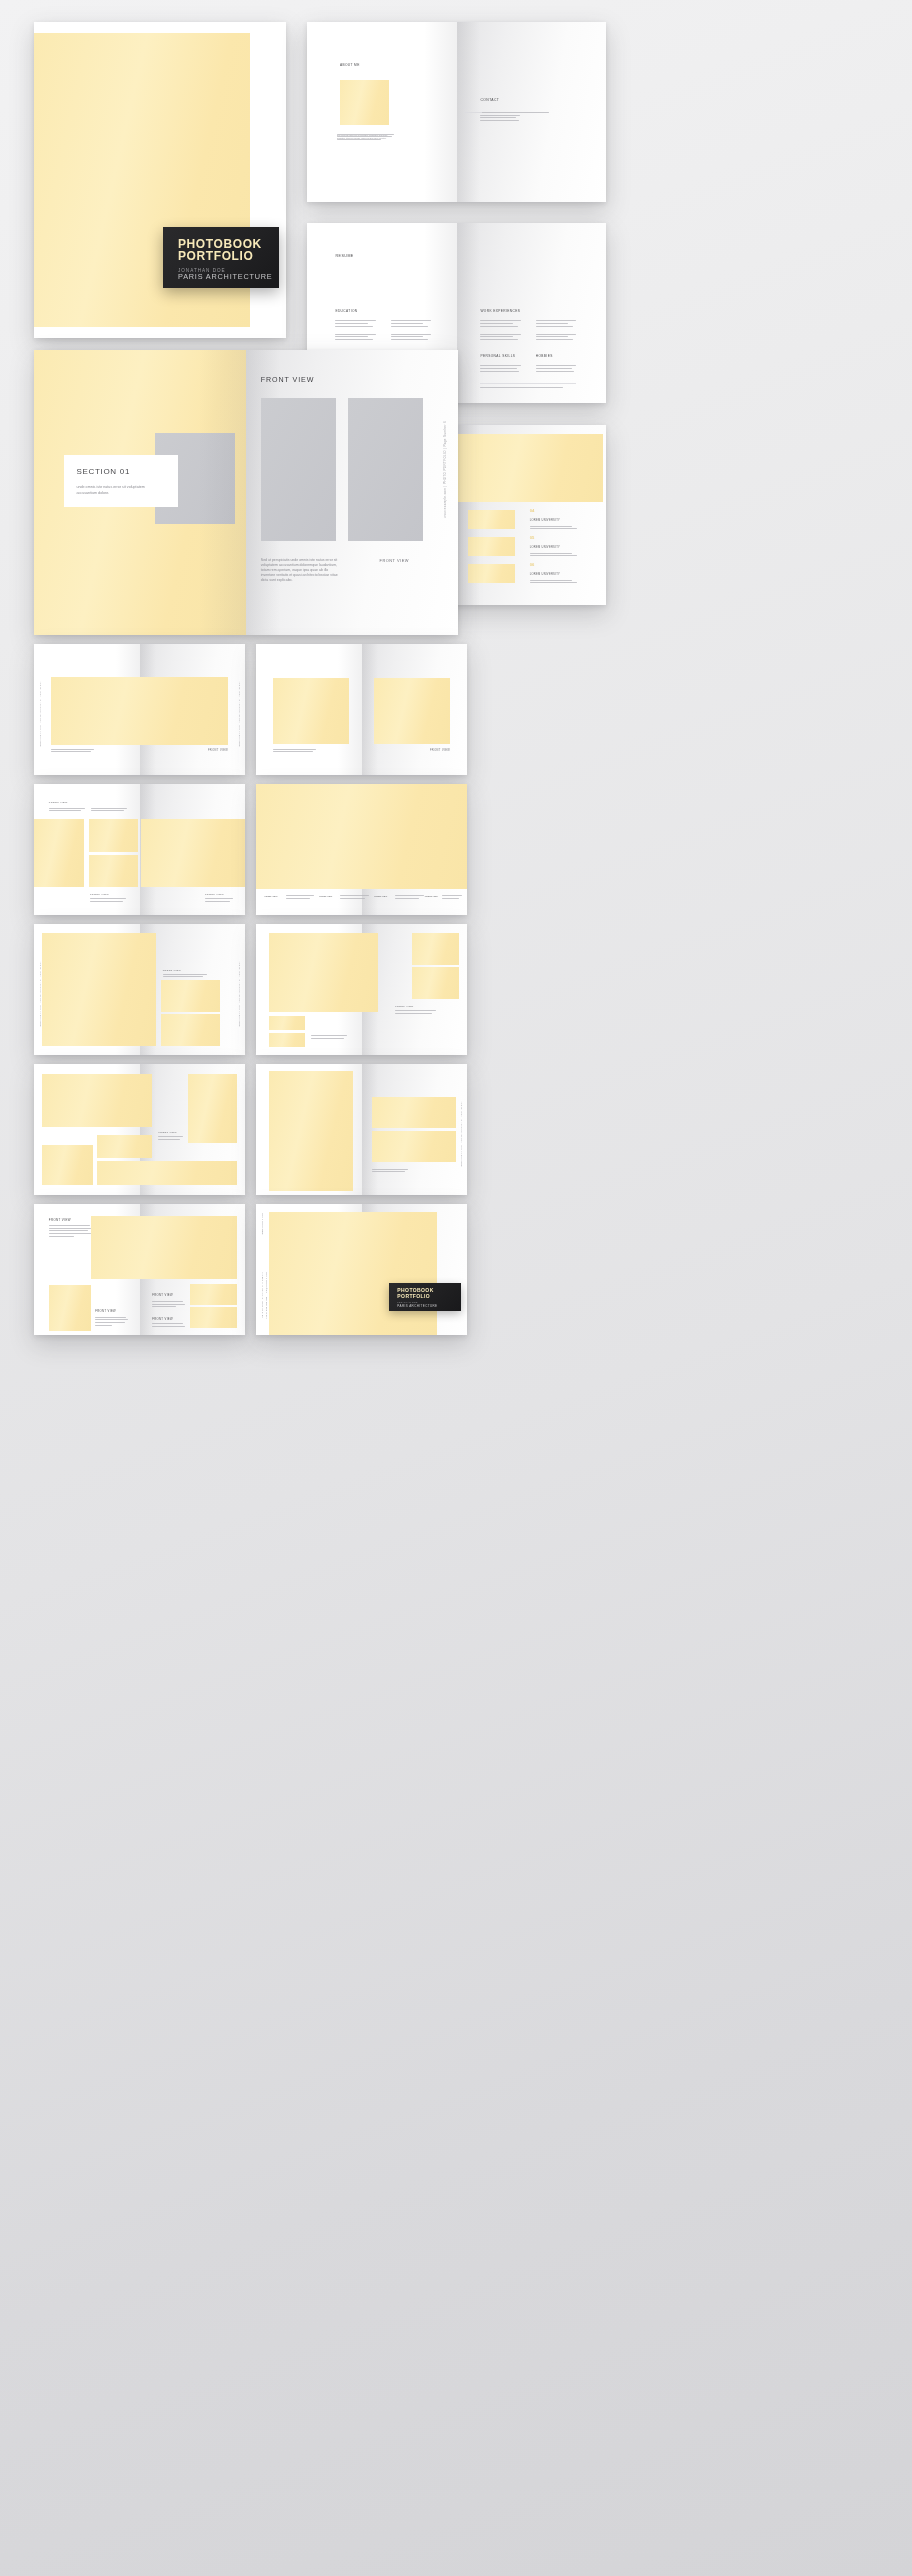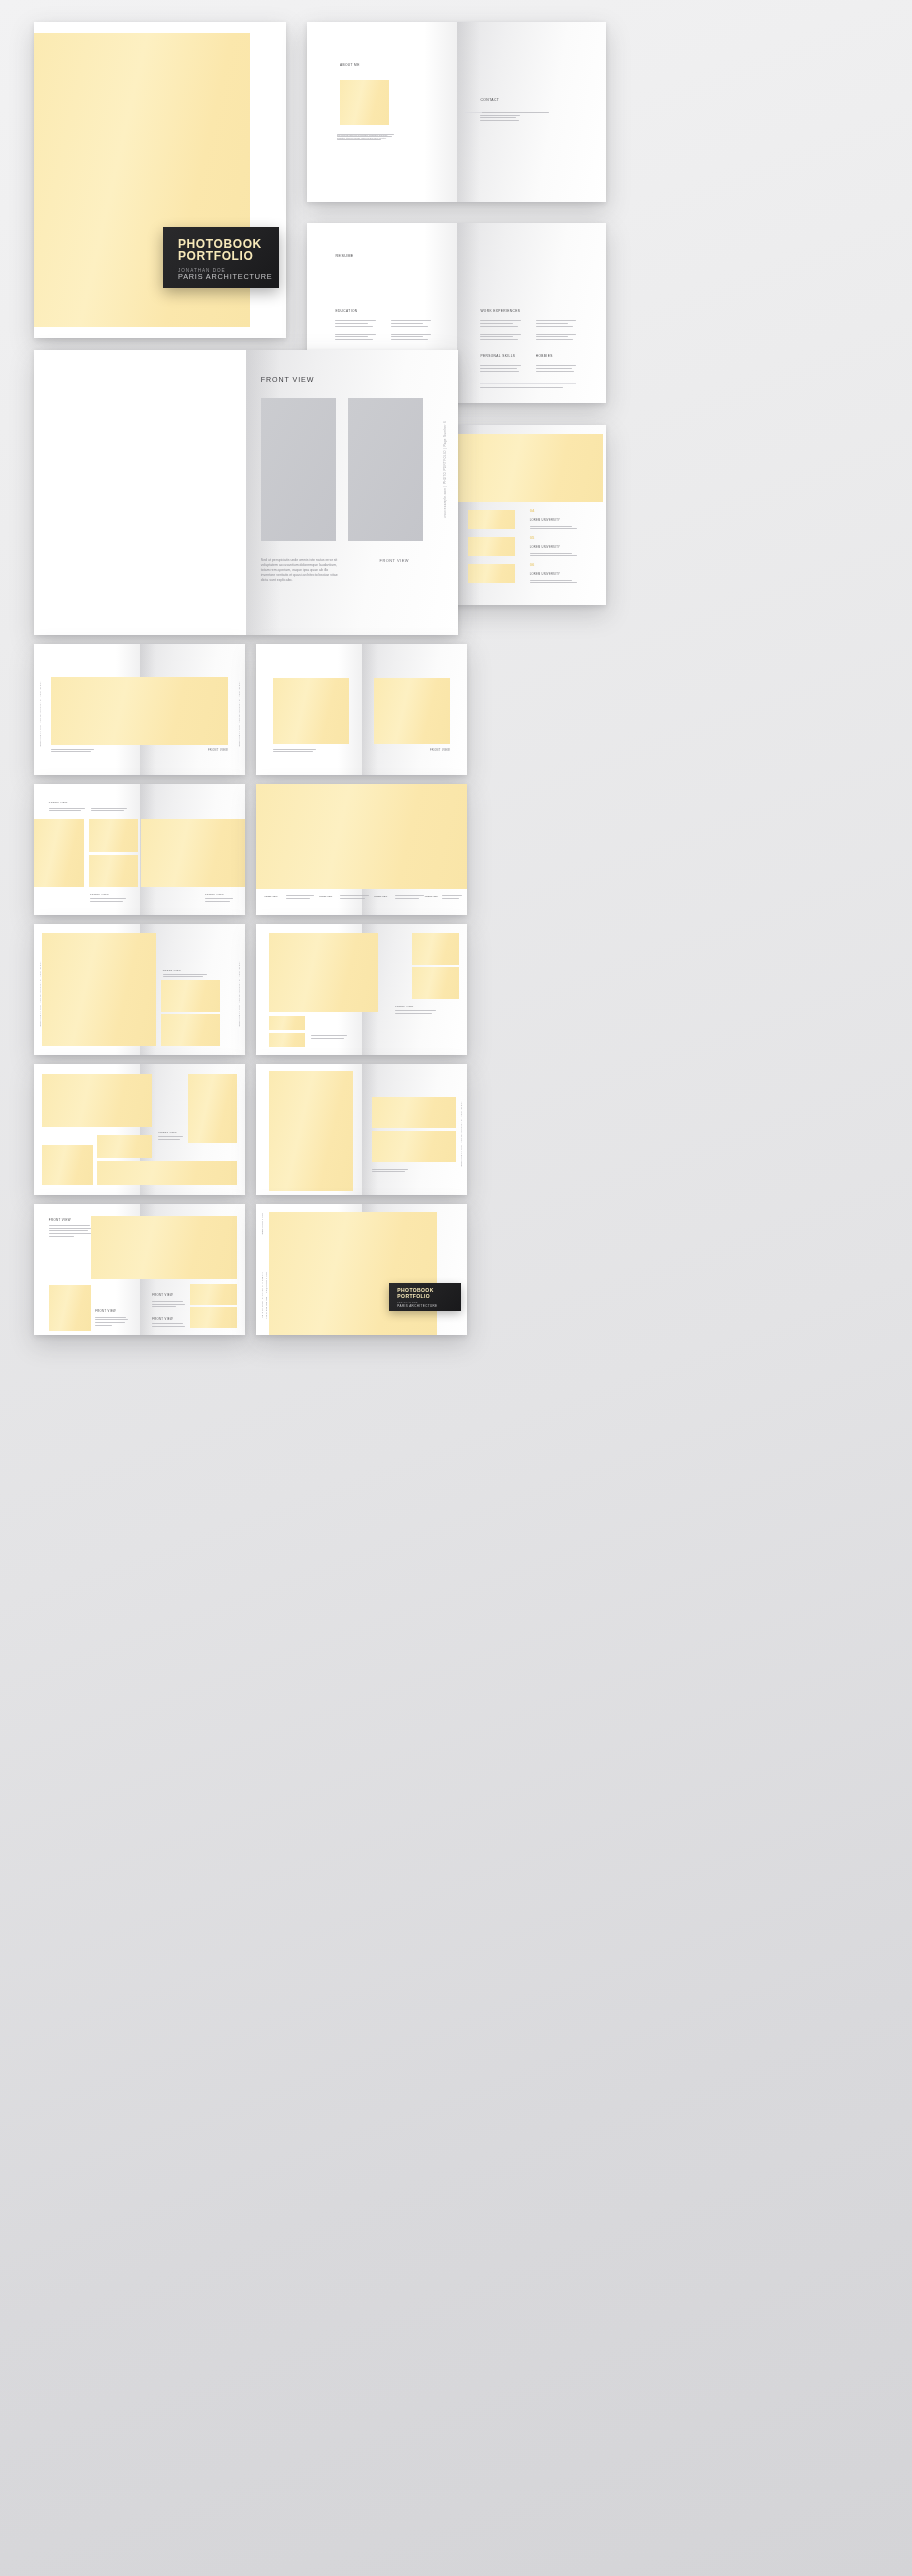--- a/index.html
+++ b/index.html
@@ -248,20 +248,27 @@
       <div class="abs" style="left:49%;top:82%;font-size:2.6px;color:#5a5a5e;letter-spacing:0.3px;">LOREM UNIVERSITY</div>
       <div class="abs lines" style="left:49%;top:86%;width:36%;">
         <span style="width:78%"></span>
           <span style="width:88%"></span>
       </div>
     </div>
   </div>
 
   <div class="spread" id="hero">
     <div class="tab tr" style="width:18px;height:17px;font-size:3.6px;">A</div>
+    <div class="page left" style="background:#fdeebd;">
+      <div class="img abs" style="inset:0;"></div>
+      <div class="img gray abs" style="left:57%;top:29%;width:38%;height:32%;"></div>
+      <div class="abs" style="left:14%;top:37%;width:54%;height:18%;background:#fff;"></div>
+      <div class="abs" style="left:20%;top:41%;font-size:8px;color:#4a4a4d;letter-spacing:0.7px;">SECTION 01</div>
+      <div class="abs" style="left:20%;top:47.5%;width:36%;font-size:3.7px;line-height:5.5px;color:#8c8c92;">unde omnis iste natus error sit voluptatem accusantium dolore.</div>
+    </div>
     <div class="page right">
       <div class="abs" style="left:7%;top:9%;font-size:7.1px;color:#3f3f43;letter-spacing:0.9px;">FRONT VIEW</div>
       <div class="img gray abs" style="left:7%;top:17%;width:35.5%;height:50%;"></div>
       <div class="img gray abs" style="left:48%;top:17%;width:35.5%;height:50%;"></div>
       <div class="abs" style="left:7%;top:73%;width:38%;font-size:3.5px;line-height:5px;color:#8c8c92;">Sed ut perspiciatis unde omnis iste natus error sit voluptatem accusantium doloremque laudantium, totam rem aperiam, eaque ipsa quae ab illo inventore veritatis et quasi architecto beatae vitae dicta sunt explicabo.</div>
       <div class="abs" style="left:63%;top:73%;font-size:3.9px;color:#6f6f75;letter-spacing:0.5px;">FRONT VIEW</div>
       <div class="vert" style="right:5%;top:25%;font-size:3.1px;">www.example.com  |  PHOTO PORTFOLIO  |  Page Number 6</div>
     </div>
   </div>
 

